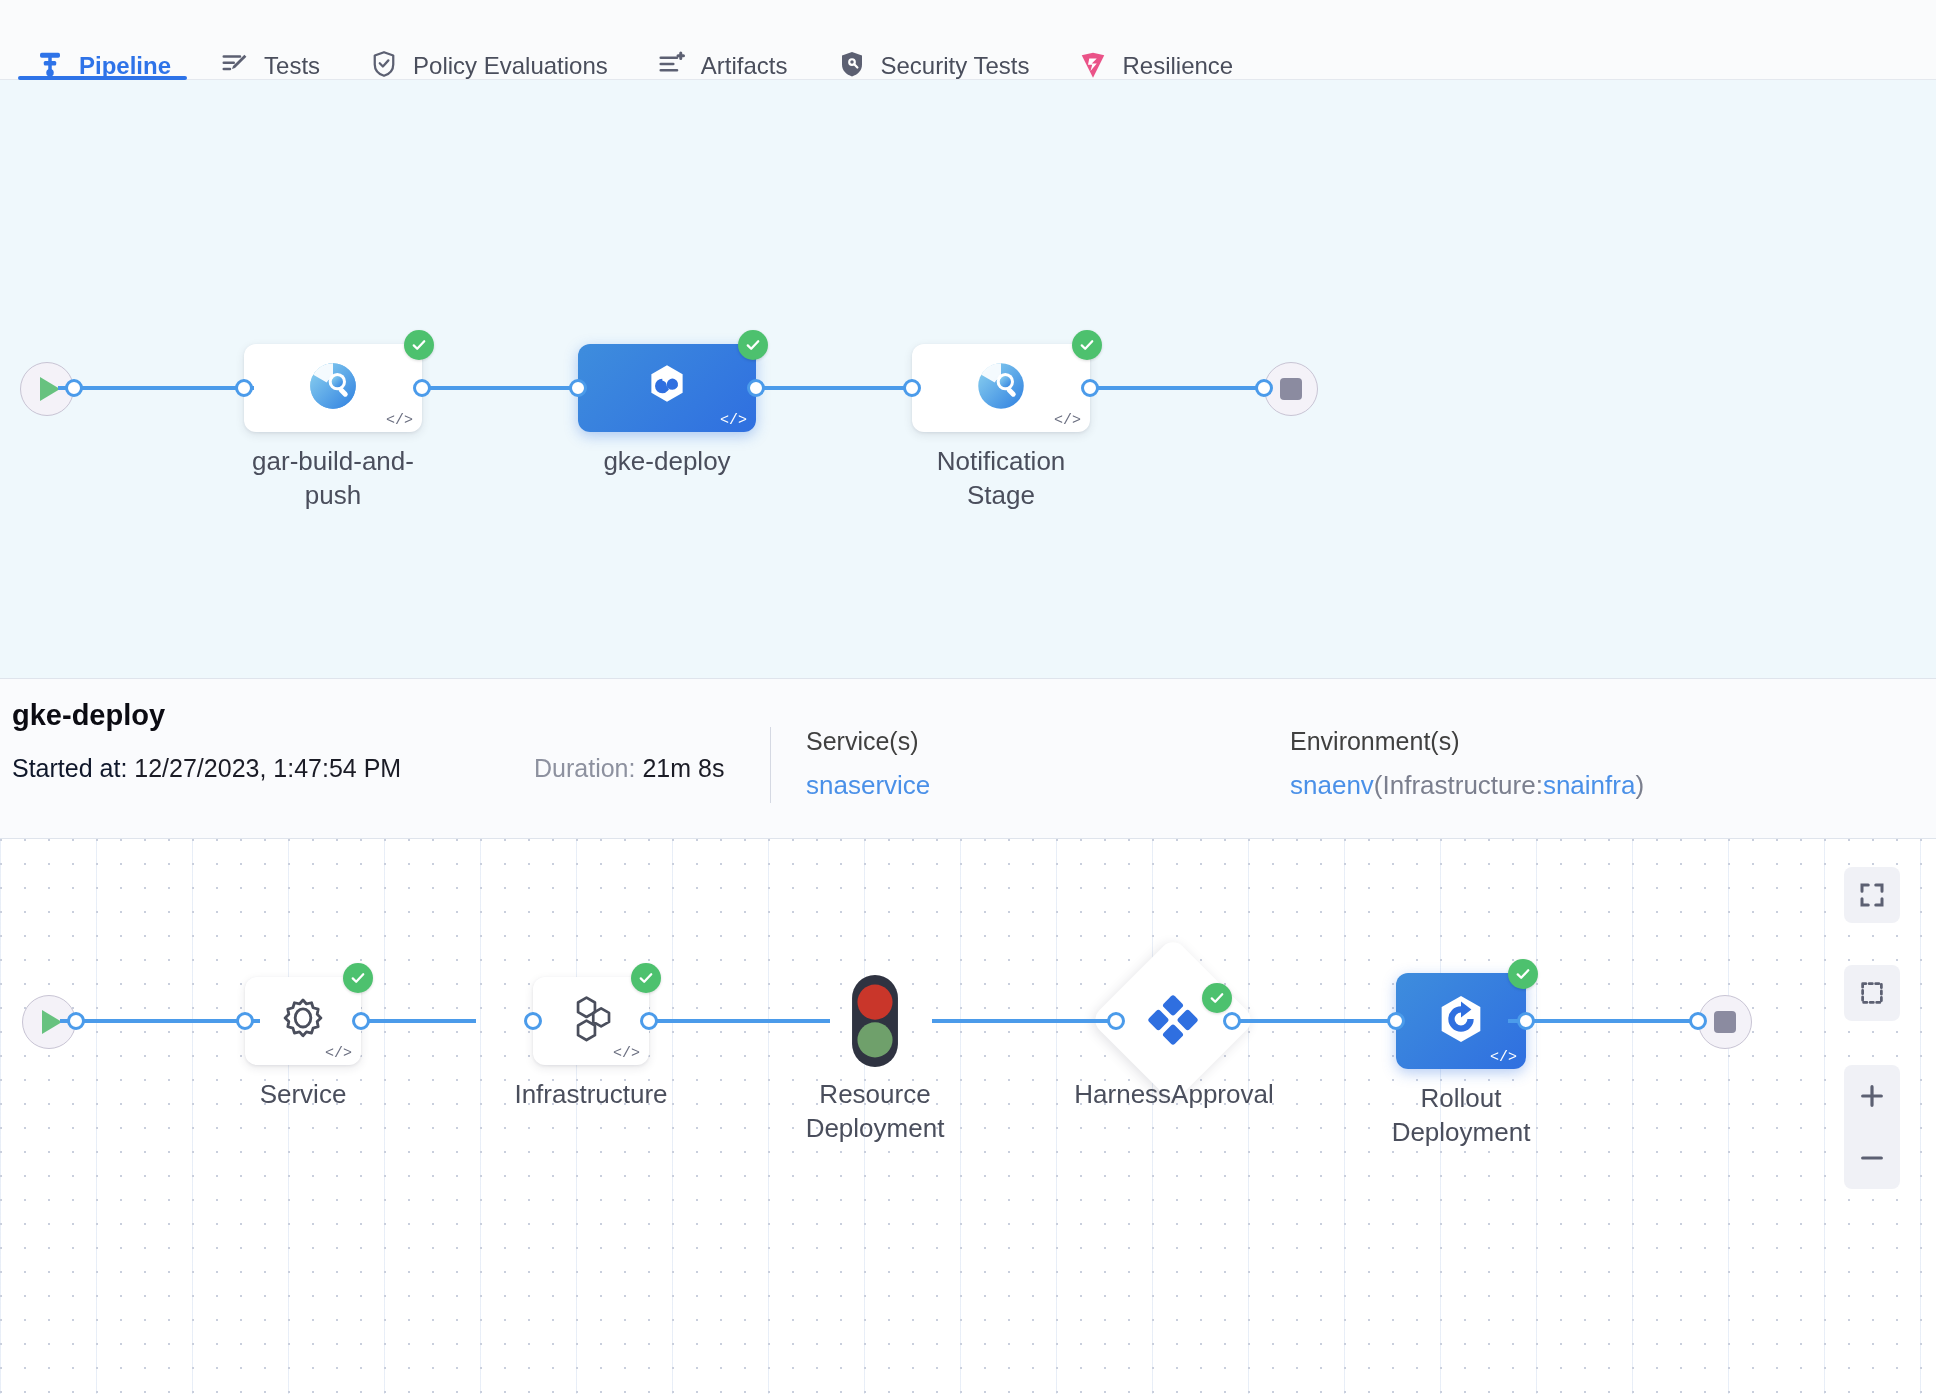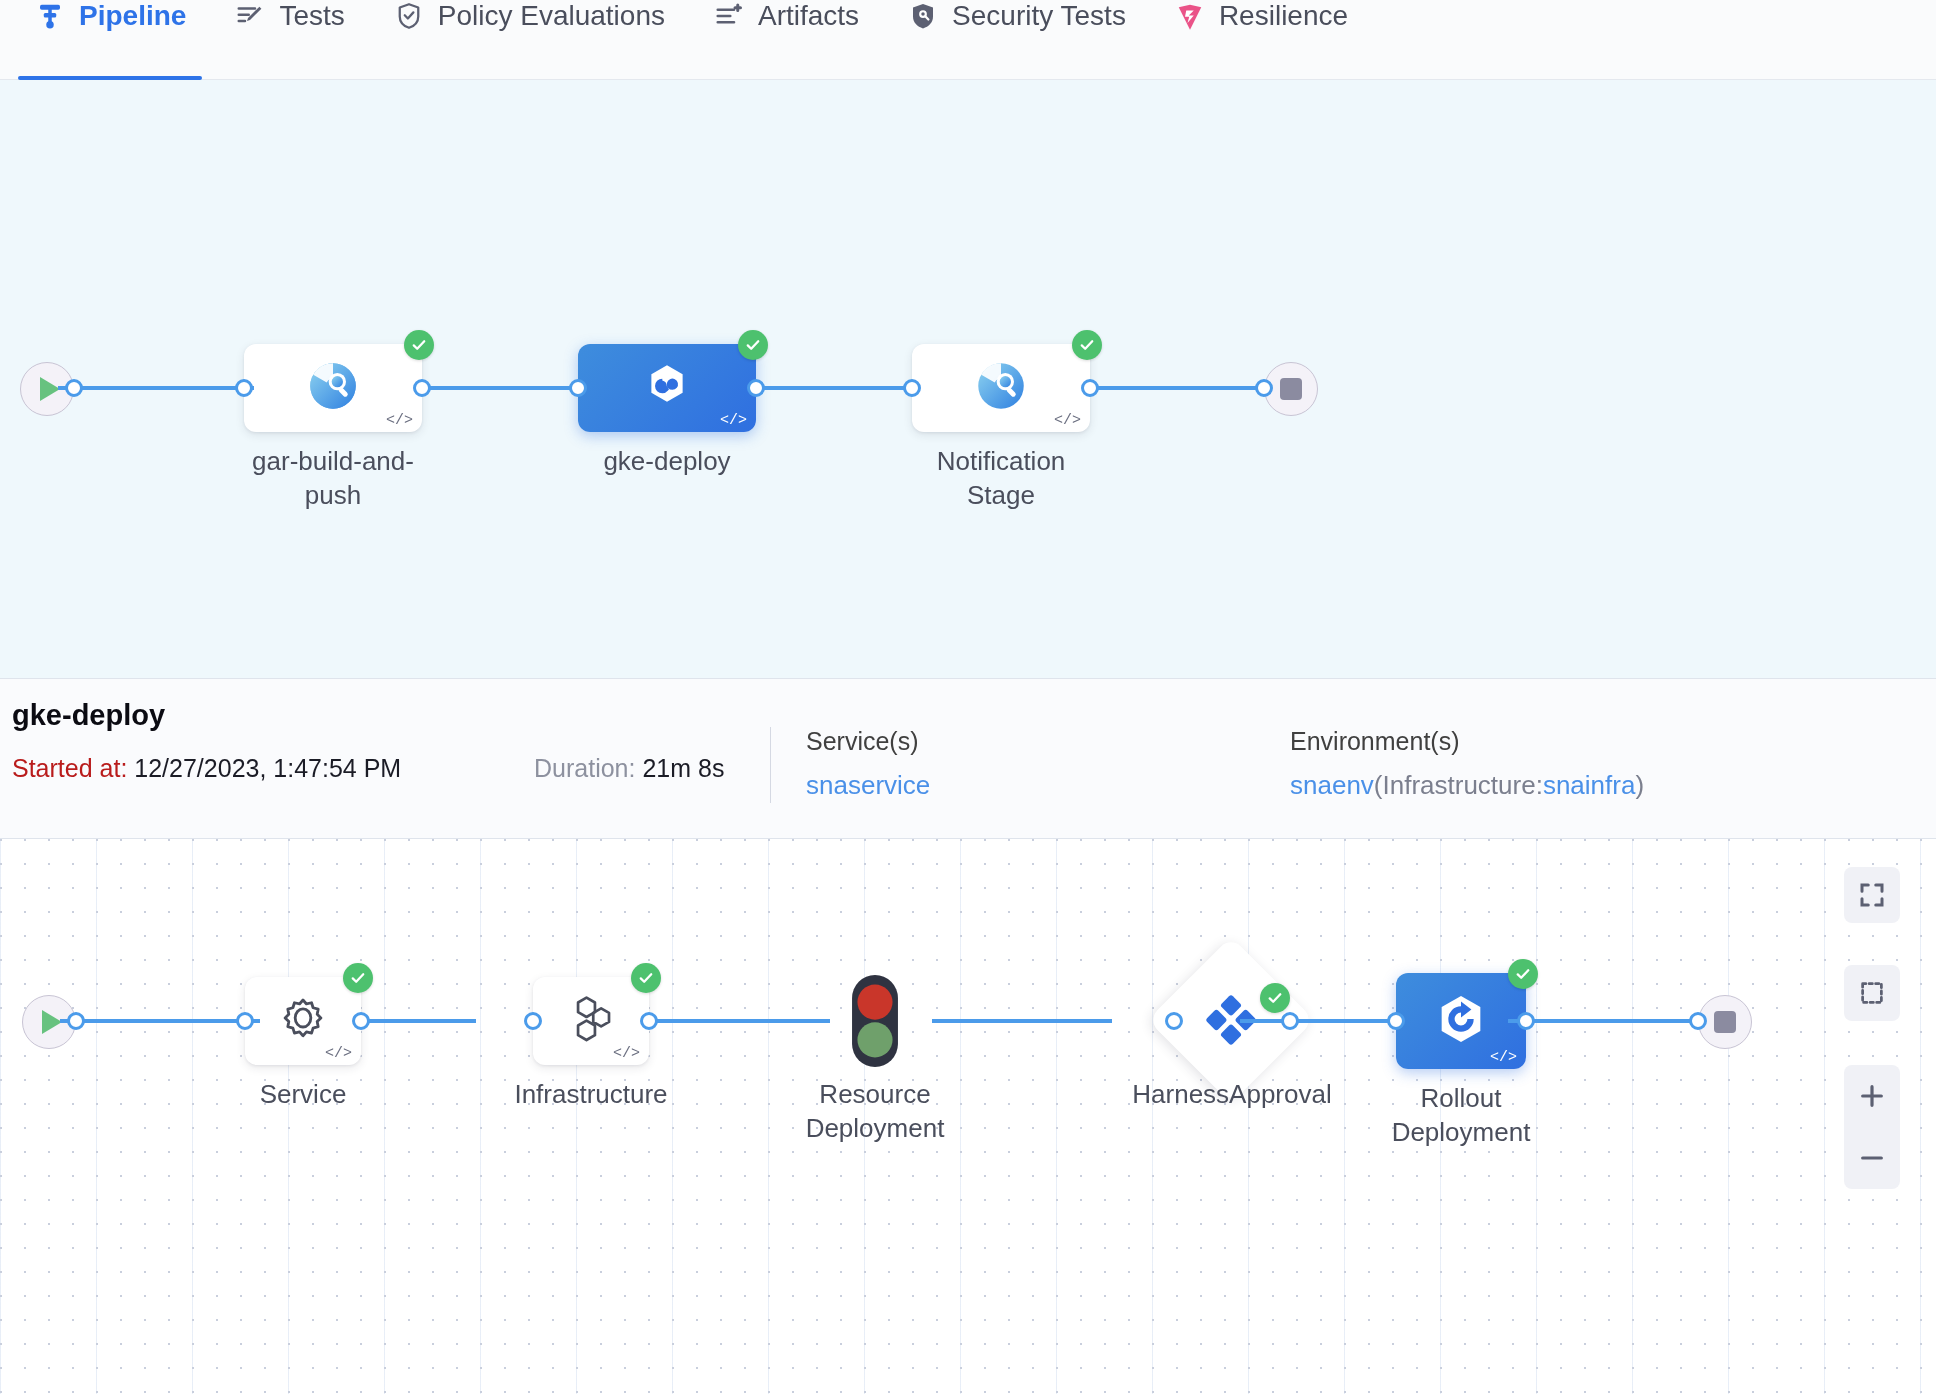--- a/index.html
+++ b/index.html
@@ -14,23 +14,23 @@
 
   
   .tabbar{
     position:relative;height:80px;width:100%;
     background:#fafbfc;
     border-bottom:1px solid #e4e8ee;
     display:flex;align-items:center;
     padding-left:10px;box-sizing:border-box;
   }
   .tab{
-    display:flex;align-items:flex-start;gap:13px;
+    display:flex;align-items:flex-end;gap:13px;
     height:80px;padding:0 24px;
-    font-size:28px;color:#4a4e5c;
+    font-size:24px;color:#4a4e5c;
     position:relative;cursor:pointer;white-space:nowrap;
   }
   .tab .ticon{display:flex;align-items:center;justify-content:center;width:32px;height:32px;}
   .tab.active{color:#2e73e8;font-weight:bold;}
   .tab.active:after{
     content:"";position:absolute;left:8px;right:8px;bottom:0;height:4px;background:#2e73e8;border-radius:2px;
   }
 
   
   .stage-canvas{
@@ -90,21 +90,21 @@
   }
 
   
   .details{
     position:relative;width:100%;height:160px;
     background:#fafbfd;border-bottom:1px solid #dfe4ec;
     box-sizing:border-box;
   }
   .det-title{position:absolute;left:12px;top:20px;font-size:29px;font-weight:bold;color:#0b0b12;}
   .det-sub{position:absolute;left:12px;top:75px;font-size:25px;color:#1b1c26;white-space:nowrap;}
-  .det-sub .muted{color:#b91c1c;}
+  .det-sub .muted{color:#0f172a;}
   .det-dur{position:absolute;left:534px;top:75px;font-size:25px;color:#1b1c26;white-space:nowrap;}
   .det-dur .muted{color:#8d919f;}
   .vdiv{position:absolute;left:770px;top:48px;width:1px;height:76px;background:#d5d9e3;}
   .det-col{position:absolute;top:48px;}
   .det-col.svc{left:806px;}
   .det-col.env{left:1290px;}
   .det-head{font-size:25px;color:#404040;font-weight:normal;margin-bottom:14px;}
   .det-link{font-size:26px;color:#4a90e8;cursor:pointer;white-space:nowrap;}
   .det-link .grey{color:#7b7f8e;}
 
@@ -398,21 +398,21 @@
       <div style="width:54px;height:100px;display:flex;align-items:center;justify-content:center;">
         <svg viewBox="0 0 40 74" width="54" height="100">
           <rect x="3" y="3" width="34" height="68" rx="17" fill="#2f3341"></rect>
           <circle cx="20" cy="23" r="13" fill="#c9362a"></circle>
           <circle cx="20" cy="51" r="13" fill="#6fa06b"></circle>
         </svg>
       </div>
       <div class="node-label" style="top:106px;">Resource Deployment</div>
     </div>
 
-    <div class="node-wrap" style="left:1172px;top:122px;">
+    <div class="node-wrap" style="left:1114px;top:122px;">
       <div style="position:relative;width:120px;height:120px;">
         <div class="diamond">
           <span class="dcontent">
             <svg viewBox="0 0 48 48" width="54" height="54">
               <g fill="#2f6fe0">
                 <rect x="17" y="4" width="14" height="14" rx="2.5" transform="rotate(45 24 11)"></rect>
                 <rect x="4" y="17" width="14" height="14" rx="2.5" transform="rotate(45 11 24)"></rect>
                 <rect x="30" y="17" width="14" height="14" rx="2.5" transform="rotate(45 37 24)"></rect>
                 <rect x="17" y="30" width="14" height="14" rx="2.5" transform="rotate(45 24 37)"></rect>
               </g>

